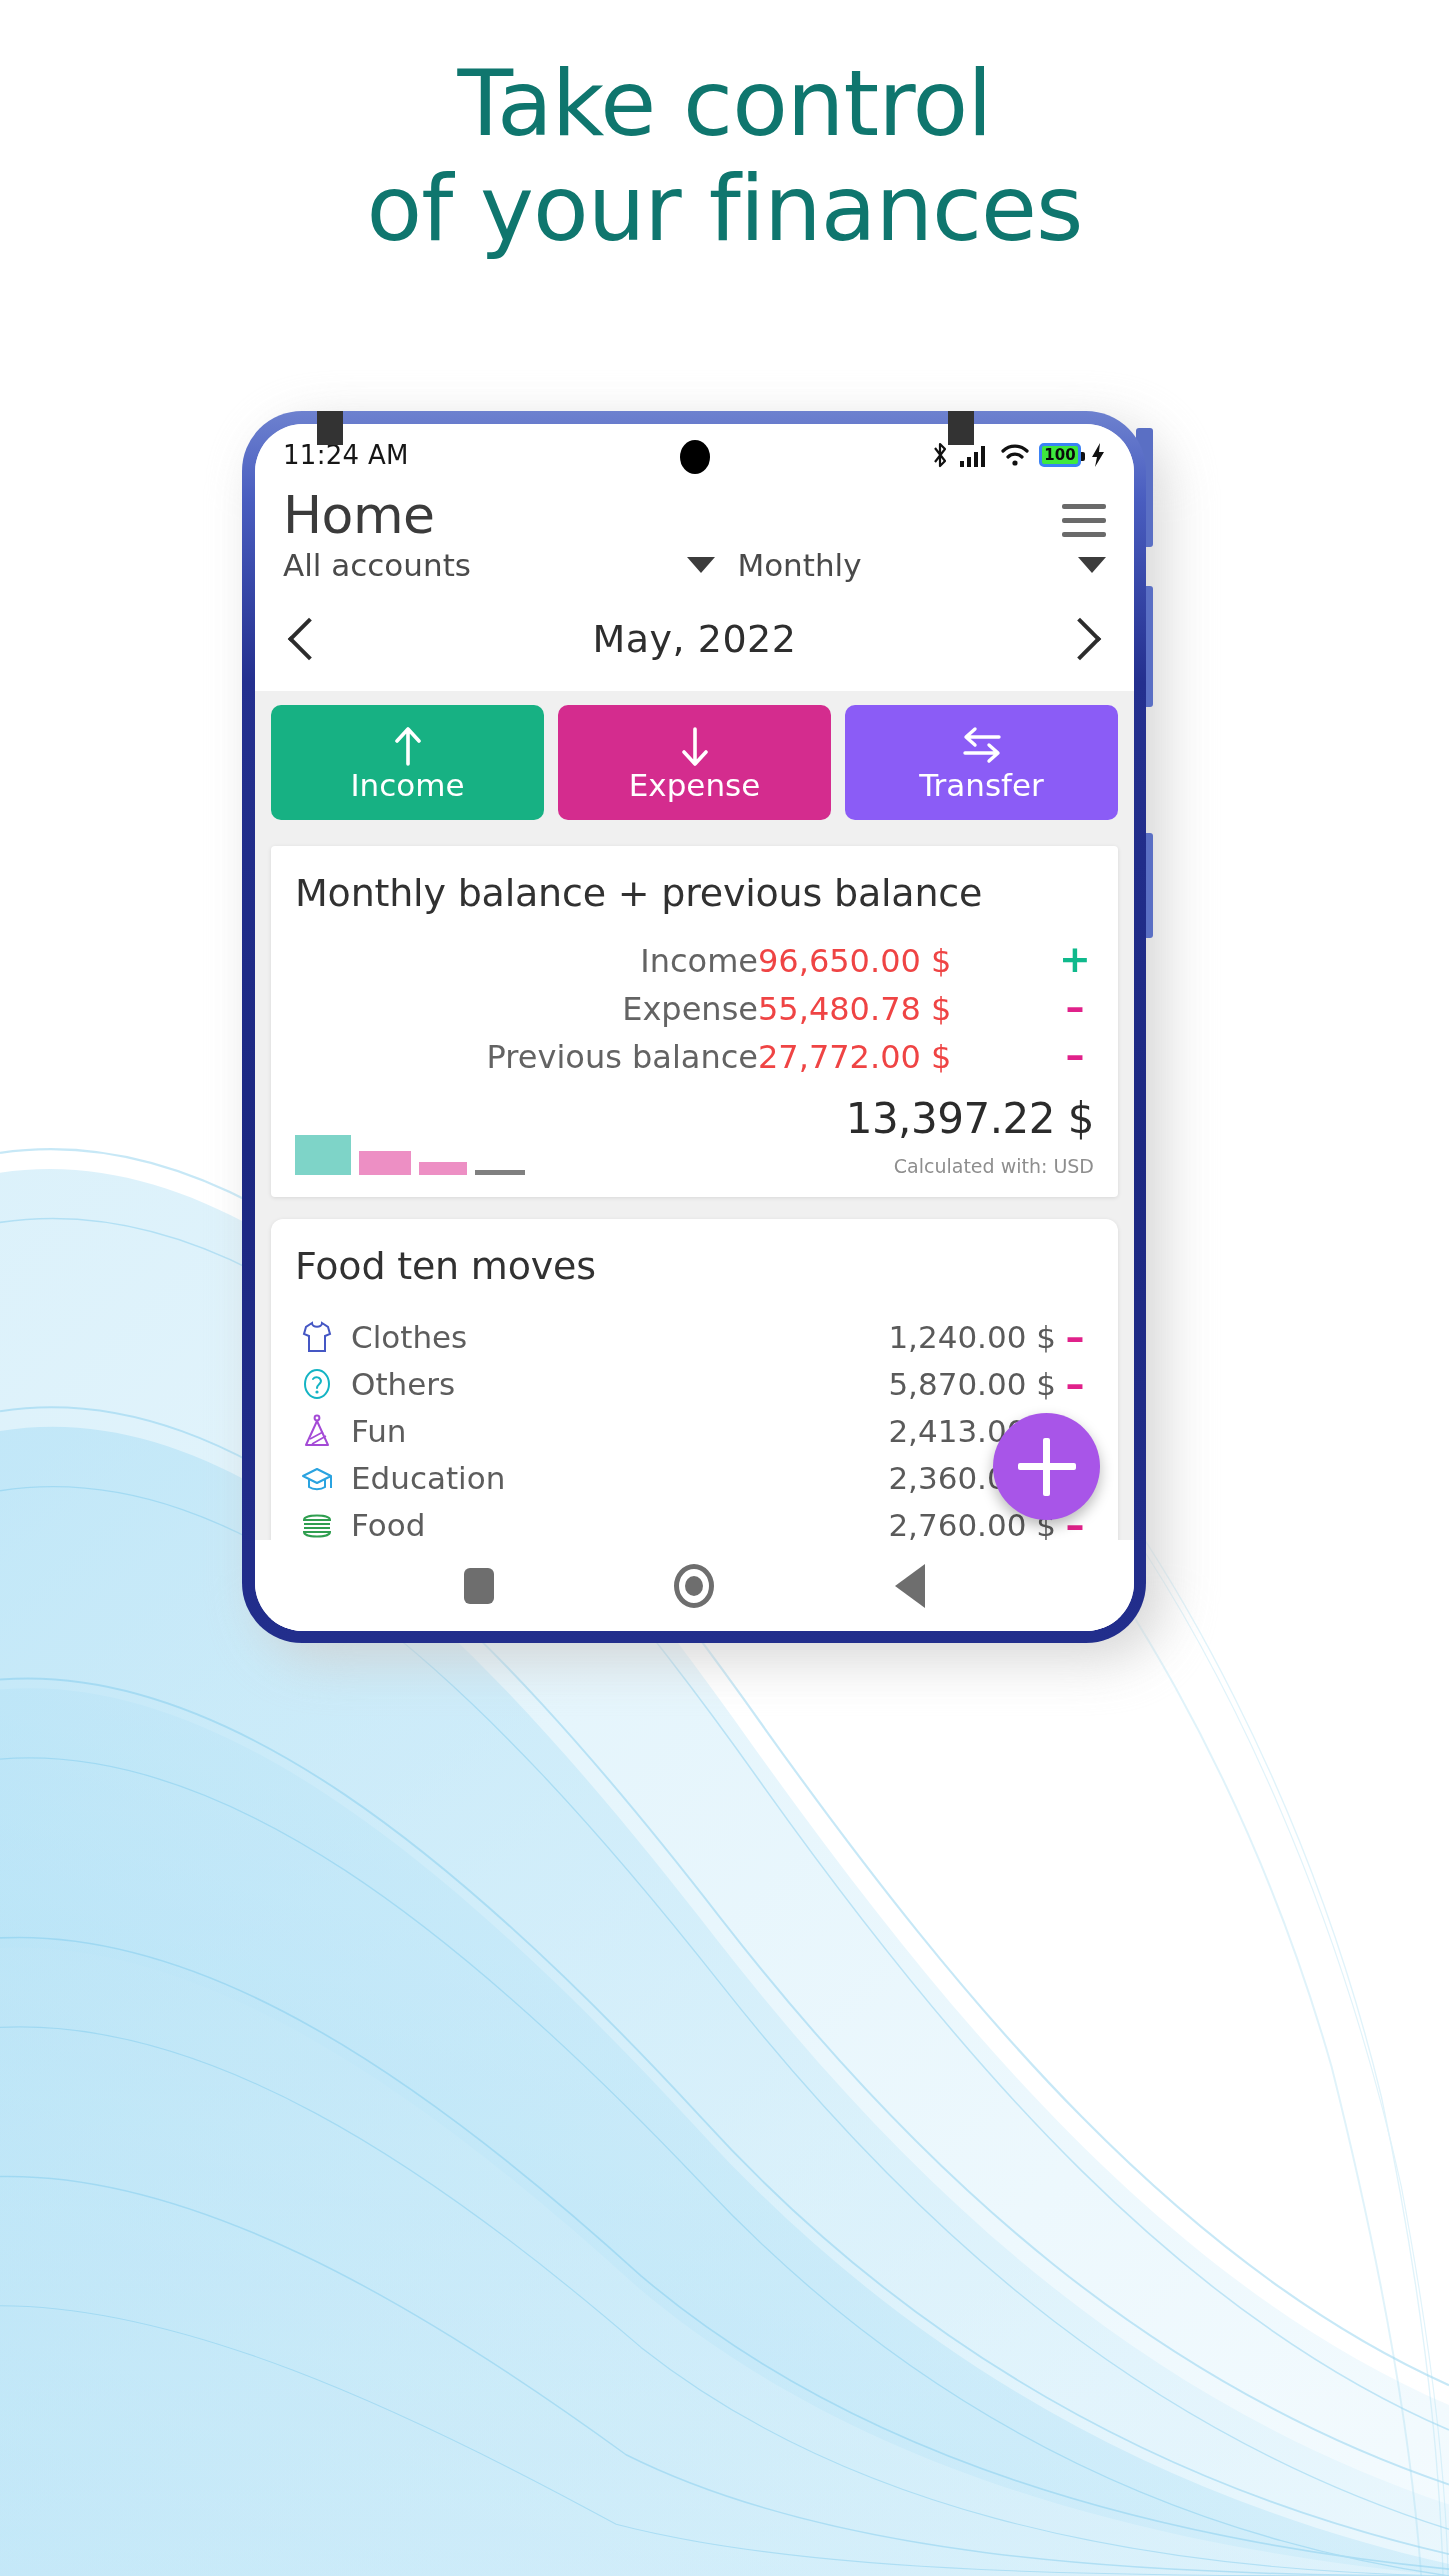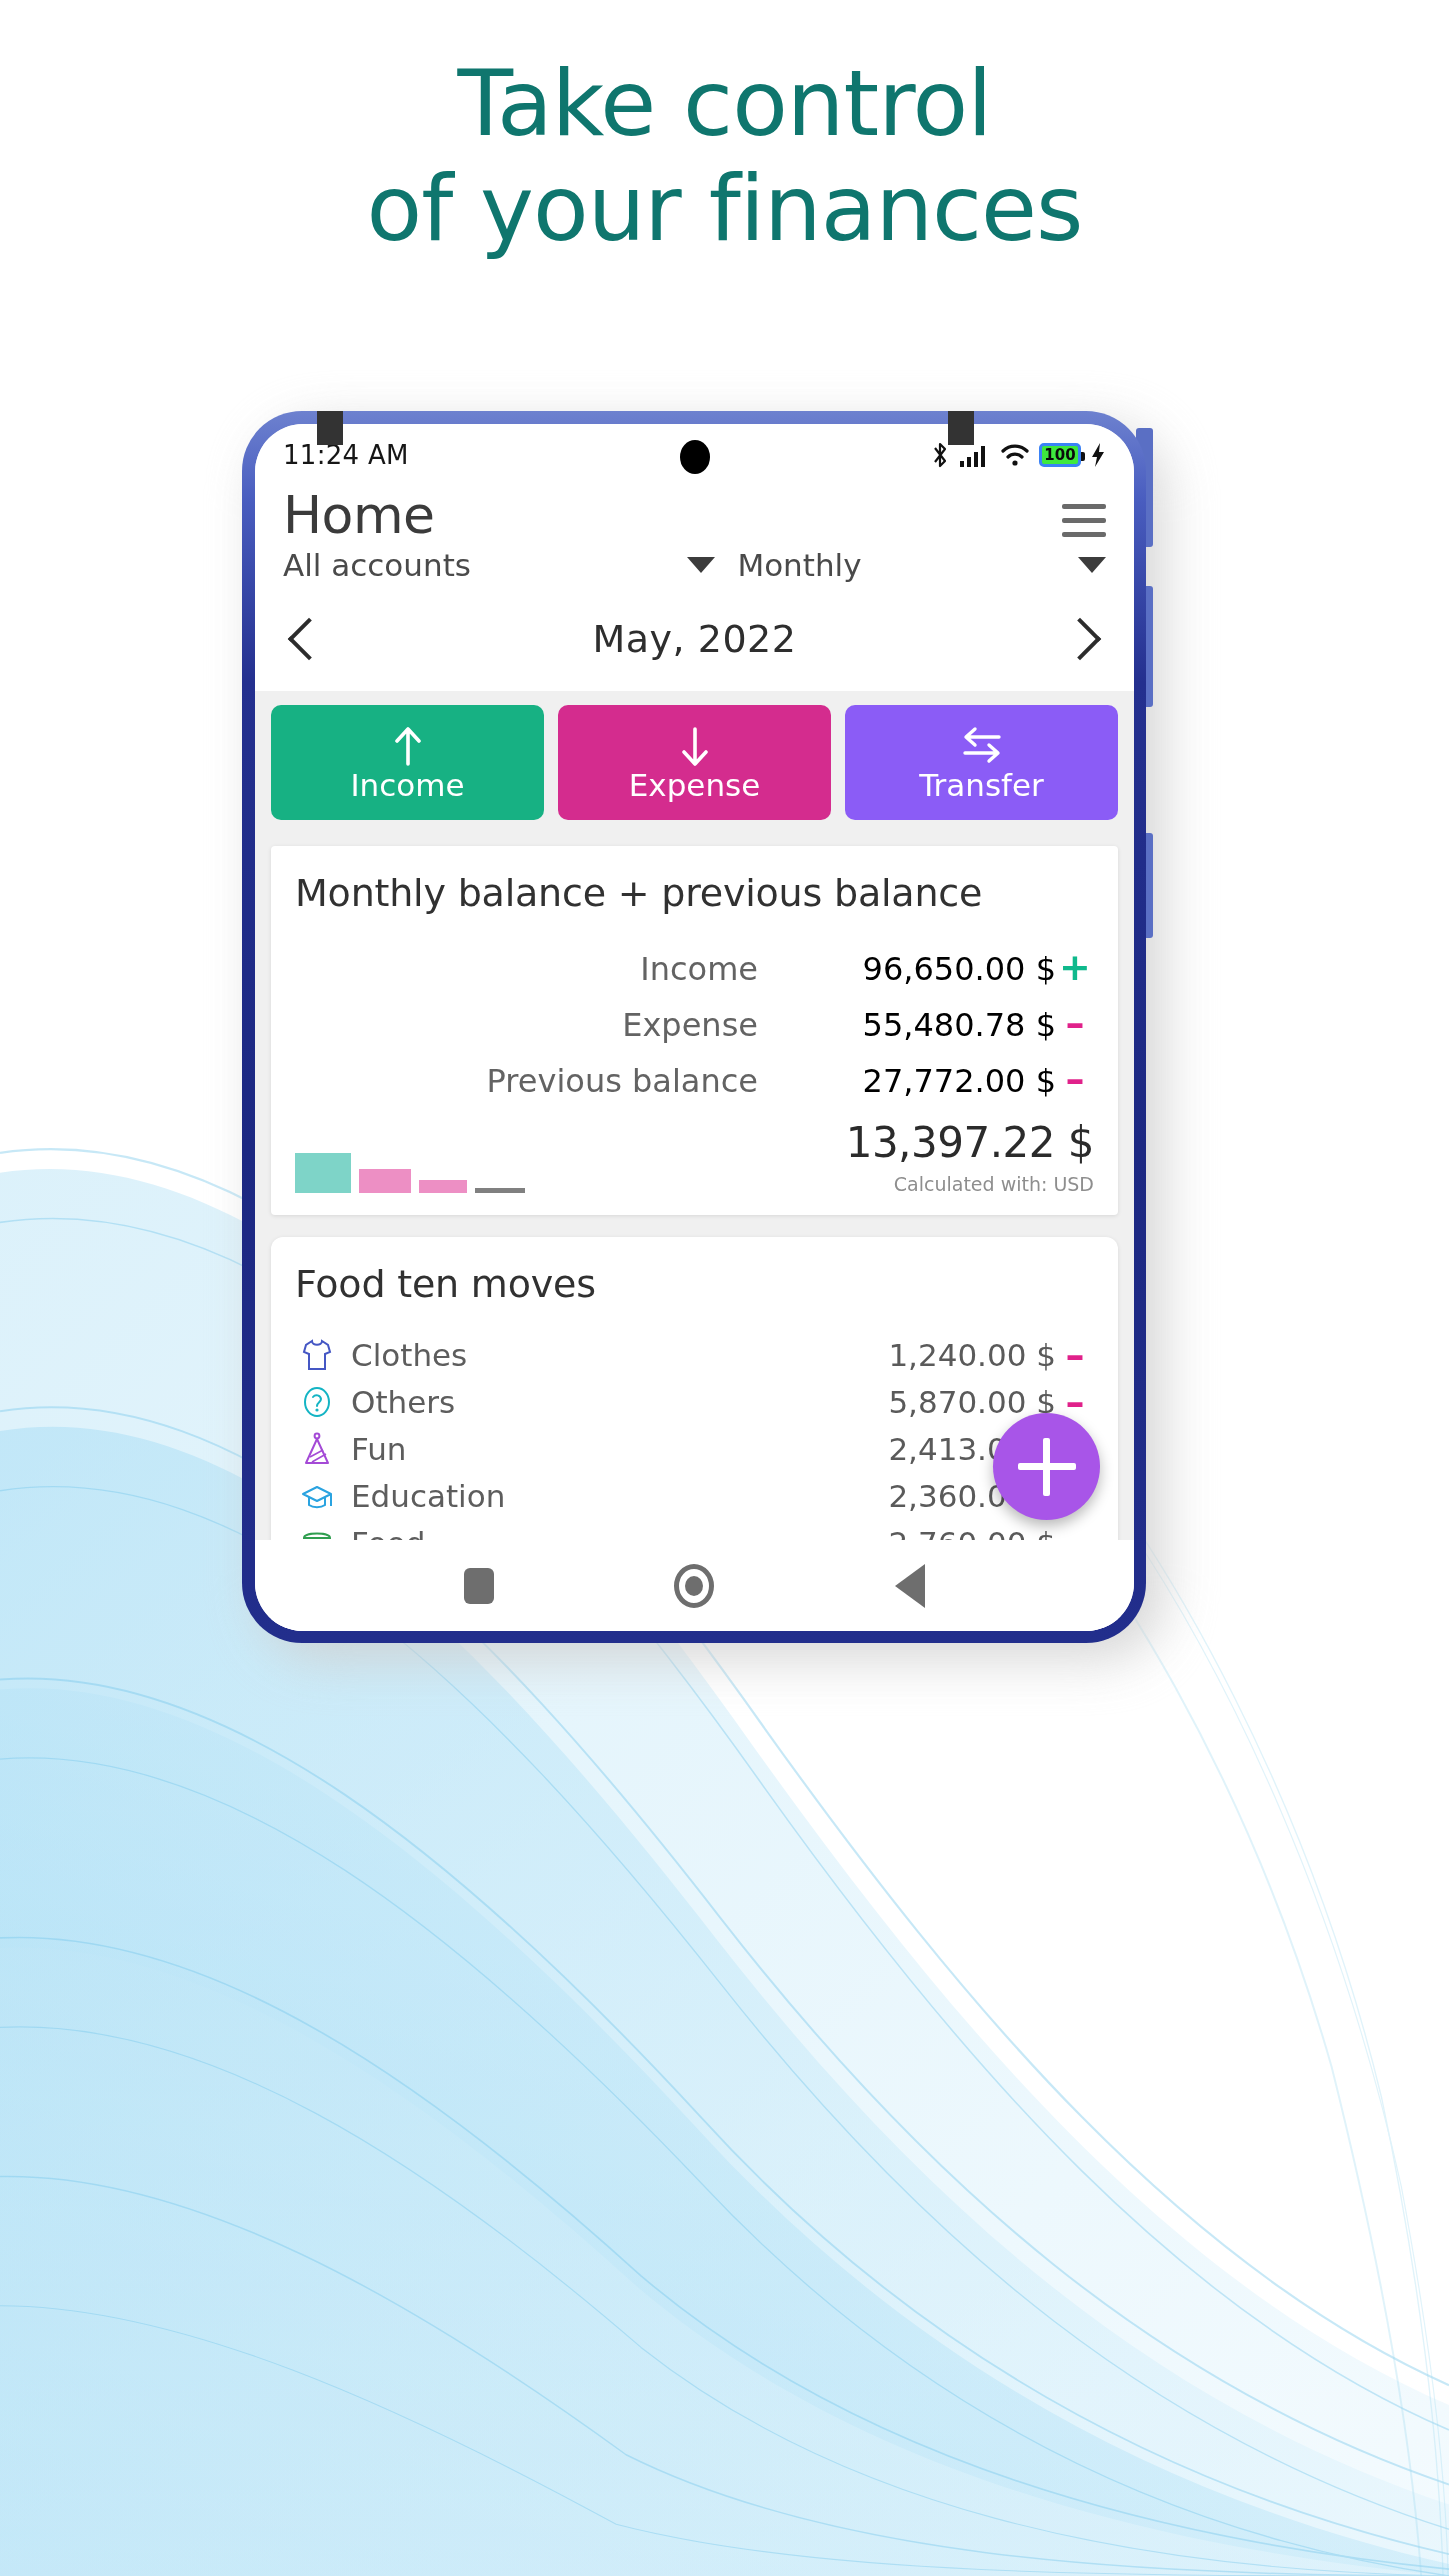--- a/index.html
+++ b/index.html
@@ -307,23 +307,21 @@
     align-items: baseline;
     justify-content: flex-end;
     font-family: "DejaVu Sans", sans-serif;
     font-size: 32px;
     color: #636363;
     margin-bottom: 10px;
   }
   .bal-name { flex: 0 0 auto; }
   .bal-amt {
     width: 298px;
-    text-align: right;
-    color: #000000;
-    margin-top: 8px;
+    color: #ef4444;
   }
   .sign {
     width: 38px;
     text-align: center;
     font-size: 38px;
     font-weight: bold;
     line-height: .8;
   }
   .sign.pos { color: #0fb98c; }
   .sign.neg { color: #e0218a; }
@@ -346,21 +344,21 @@
   .total-amt {
     font-family: "DejaVu Sans", sans-serif;
     font-size: 42px;
     color: #2b2b2b;
     letter-spacing: -0.5px;
   }
   .total-note {
     font-family: "DejaVu Sans", sans-serif;
     font-size: 19px;
     color: #8e8e8e;
-    margin-top: 6px;
+    margin-top: 12px;
   }
 
   
   .moves-card {
     margin: 22px 16px 0 16px;
     background: #ffffff;
     border-radius: 12px;
     box-shadow: 0 1px 4px rgba(0,0,0,.10);
     padding: 24px 24px 0 24px;
     height: 429px;

